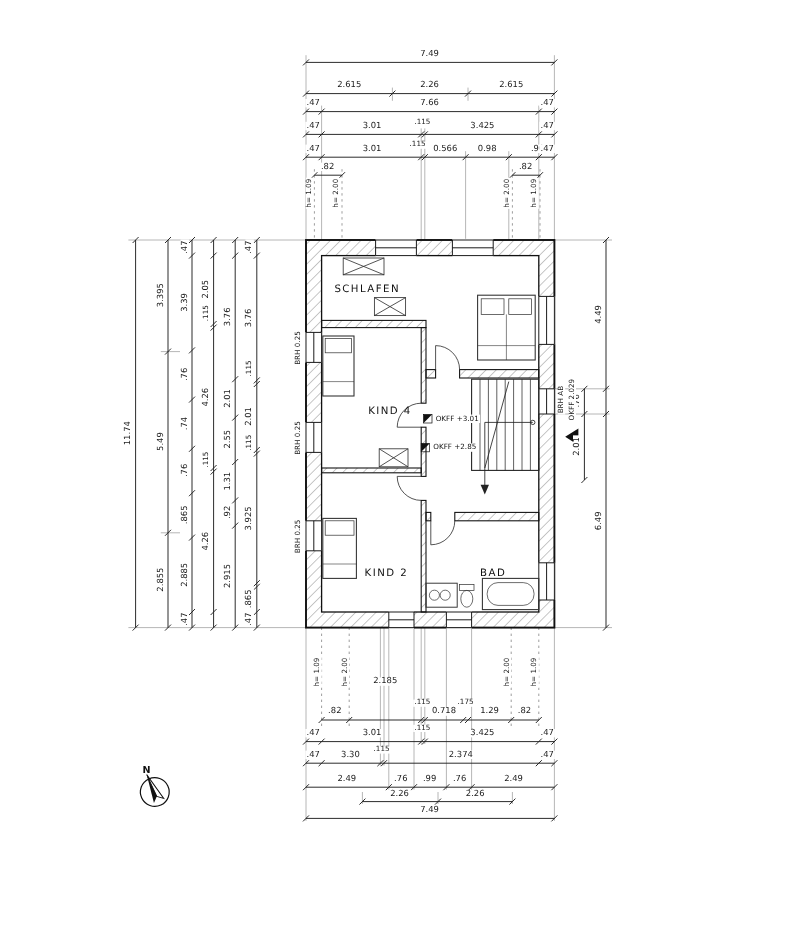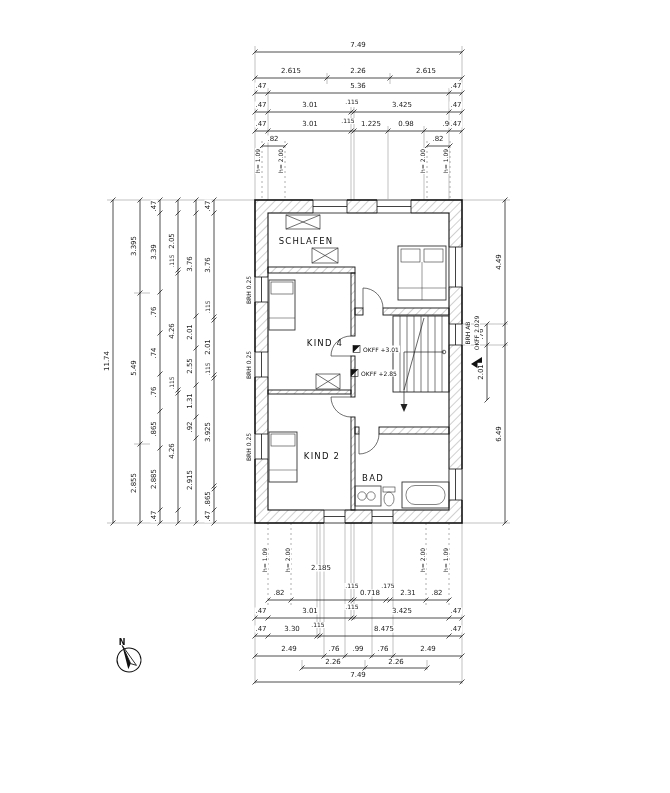--- a/index.html
+++ b/index.html
@@ -201,61 +201,61 @@
     <polygon points="129,644 124.5,668 129,664" fill="#111"></polygon>
     <polygon points="129,644 133.5,668 129,664" fill="none" stroke="#111" stroke-width="0.8"></polygon>
   </g>
 </svg>
 
 <div class="lbl" style="left:358px;top:45px">7.49</div>
 <div class="lbl" style="left:291px;top:71px">2.615</div>
 <div class="lbl" style="left:358px;top:71px">2.26</div>
 <div class="lbl" style="left:426px;top:71px">2.615</div>
 <div class="lbl" style="left:261px;top:86px">.47</div>
-<div class="lbl" style="left:358px;top:86px">5.36</div>
+<div class="lbl" style="left:358px;top:86px">7.66</div>
 <div class="lbl" style="left:456px;top:86px">.47</div>
 <div class="lbl" style="left:261px;top:105px">.47</div>
 <div class="lbl" style="left:310px;top:105px">3.01</div>
 <div class="lbl sm" style="left:352px;top:102px">.115</div>
 <div class="lbl" style="left:402px;top:105px">3.425</div>
 <div class="lbl" style="left:456px;top:105px">.47</div>
 <div class="lbl" style="left:261px;top:124px">.47</div>
 <div class="lbl" style="left:310px;top:124px">3.01</div>
 <div class="lbl sm" style="left:348px;top:121px">.115</div>
-<div class="lbl" style="left:371px;top:124px">1.225</div>
+<div class="lbl" style="left:371px;top:124px">0.566</div>
 <div class="lbl" style="left:406px;top:124px">0.98</div>
 <div class="lbl" style="left:448px;top:124px">.90</div>
 <div class="lbl" style="left:456px;top:124px">.47</div>
 <div class="lbl" style="left:273px;top:139px">.82</div>
 <div class="lbl" style="left:438px;top:139px">.82</div>
 <div class="lbl v sm" style="left:258px;top:161px">h= 1.09</div>
 <div class="lbl v sm" style="left:281px;top:161px">h= 2.00</div>
 <div class="lbl v sm" style="left:423px;top:161px">h= 2.00</div>
 <div class="lbl v sm" style="left:446px;top:161px">h= 1.09</div>
 
 <div class="lbl v sm" style="left:265px;top:560px">h= 1.09</div>
 <div class="lbl v sm" style="left:288px;top:560px">h= 2.00</div>
 <div class="lbl v sm" style="left:423px;top:560px">h= 2.00</div>
 <div class="lbl v sm" style="left:446px;top:560px">h= 1.09</div>
 <div class="lbl" style="left:279px;top:593px">.82</div>
 <div class="lbl" style="left:321px;top:568px">2.185</div>
 <div class="lbl sm" style="left:352px;top:586px">.115</div>
 <div class="lbl" style="left:370px;top:593px">0.718</div>
 <div class="lbl sm" style="left:388px;top:586px">.175</div>
-<div class="lbl" style="left:408px;top:593px">2.31</div>
+<div class="lbl" style="left:408px;top:593px">1.29</div>
 <div class="lbl" style="left:437px;top:593px">.82</div>
 <div class="lbl" style="left:261px;top:611px">.47</div>
 <div class="lbl" style="left:310px;top:611px">3.01</div>
 <div class="lbl sm" style="left:352px;top:607px">.115</div>
 <div class="lbl" style="left:402px;top:611px">3.425</div>
 <div class="lbl" style="left:456px;top:611px">.47</div>
 <div class="lbl" style="left:261px;top:629px">.47</div>
 <div class="lbl" style="left:292px;top:629px">3.30</div>
 <div class="lbl sm" style="left:318px;top:625px">.115</div>
-<div class="lbl" style="left:384px;top:629px">8.475</div>
+<div class="lbl" style="left:384px;top:629px">2.374</div>
 <div class="lbl" style="left:456px;top:629px">.47</div>
 <div class="lbl" style="left:289px;top:649px">2.49</div>
 <div class="lbl" style="left:334px;top:649px">.76</div>
 <div class="lbl" style="left:358px;top:649px">.99</div>
 <div class="lbl" style="left:383px;top:649px">.76</div>
 <div class="lbl" style="left:428px;top:649px">2.49</div>
 <div class="lbl" style="left:333px;top:662px">2.26</div>
 <div class="lbl" style="left:396px;top:662px">2.26</div>
 <div class="lbl" style="left:358px;top:675px">7.49</div>
 
@@ -297,21 +297,21 @@
 <div class="lbl v" style="left:499px;top:434px">6.49</div>
 <div class="lbl v sm" style="left:468px;top:333px">BRH AB</div>
 <div class="lbl v sm" style="left:477px;top:333px">OKFF 2.029</div>
 
 <div class="lbl v sm" style="left:249px;top:290px">BRH 0.25</div>
 <div class="lbl v sm" style="left:249px;top:365px">BRH 0.25</div>
 <div class="lbl v sm" style="left:249px;top:447px">BRH 0.25</div>
 
 <div class="room" style="left:306px;top:241px">SCHLAFEN</div>
 <div class="room" style="left:325px;top:343px">KIND 4</div>
-<div class="room" style="left:322px;top:456px">KIND 2</div>
-<div class="room" style="left:373px;top:478px">BAD</div>
+<div class="room" style="left:322px;top:478px">KIND 2</div>
+<div class="room" style="left:411px;top:478px">BAD</div>
 
 <div class="lvl" style="left:381px;top:349px">OKFF +3.01</div>
 <div class="lvl" style="left:379px;top:373px">OKFF +2.85</div>
 
 <div class="north" style="left:122px;top:642px">N</div>
 
 </div>
 
 </body></html>

